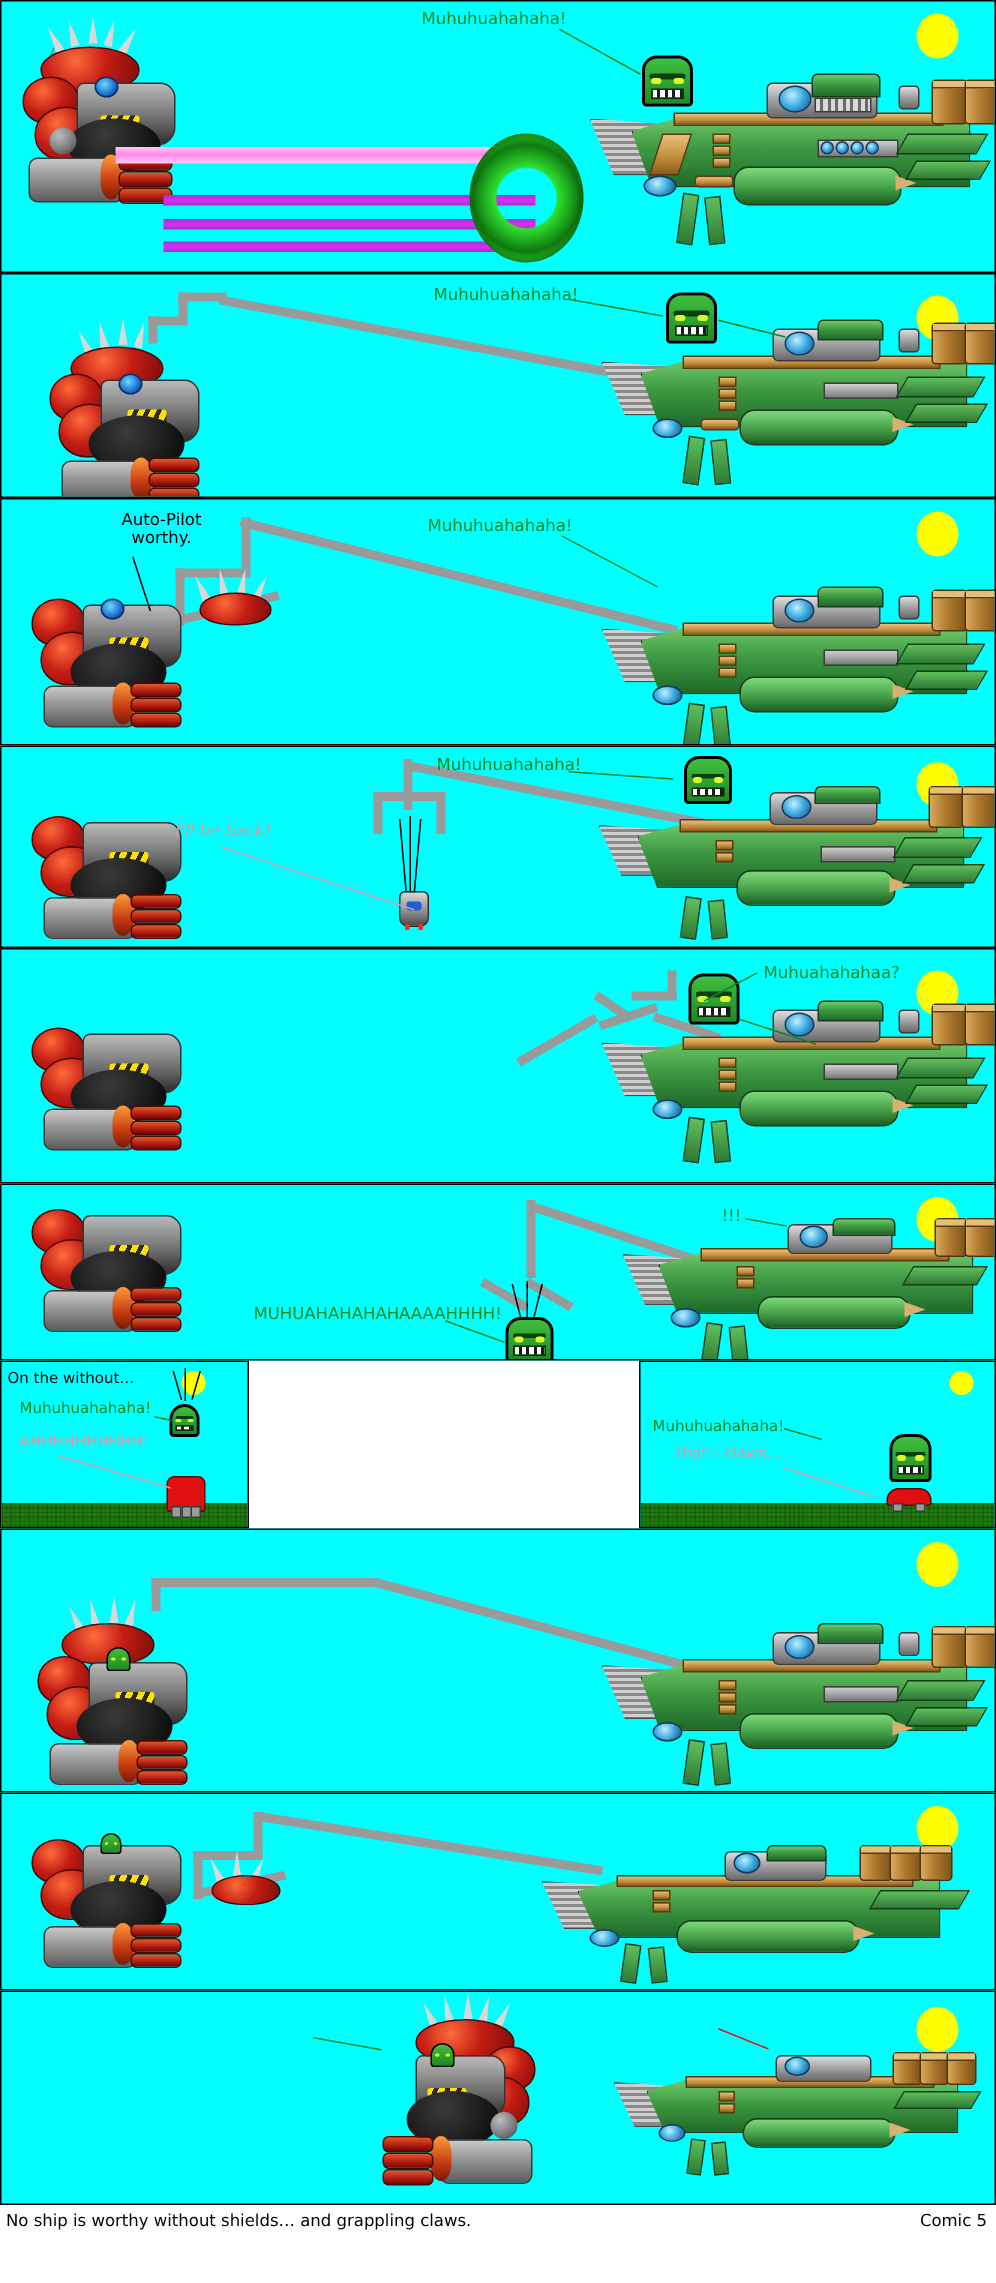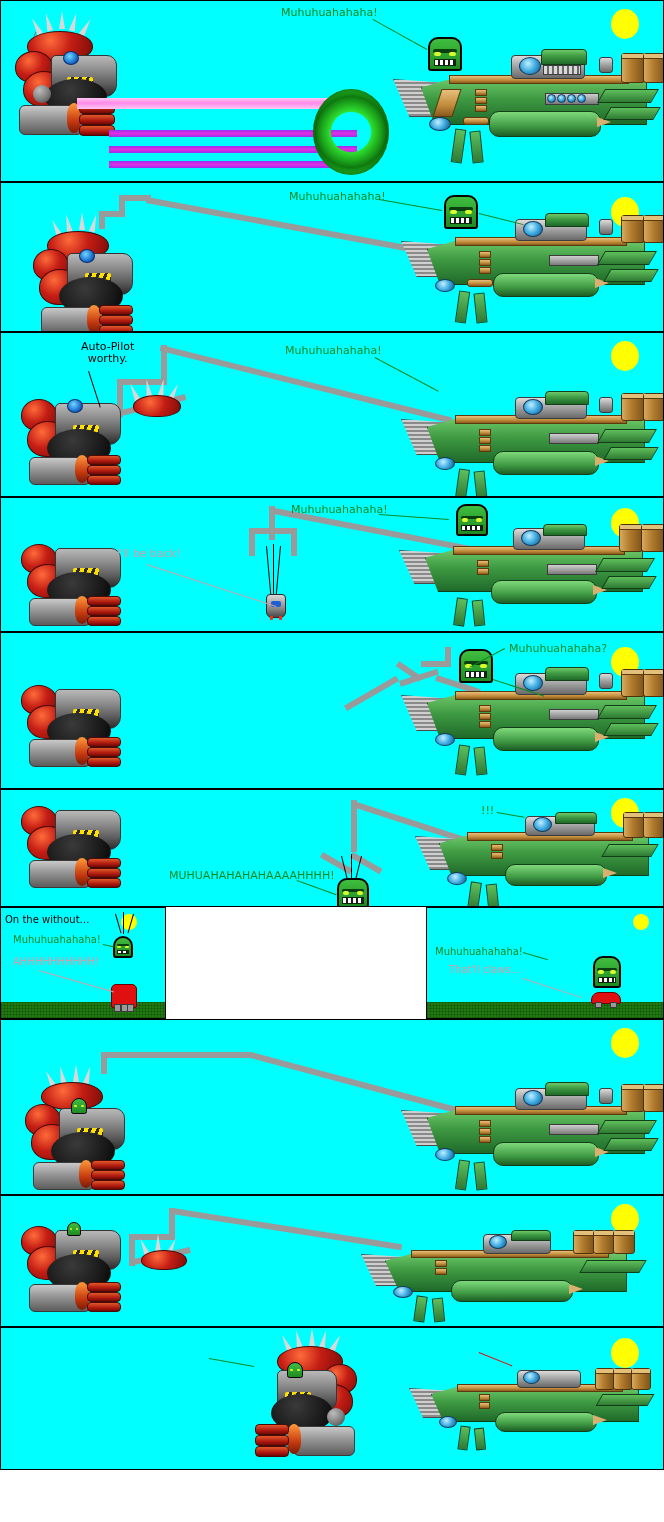--- a/index.html
+++ b/index.html
@@ -607,21 +607,21 @@
       <div class="spike" style="left:194px; top:61px;"></div>
       <div class="fin" style="left:56px; top:74px; width:9px; height:26px; transform:rotate(8deg);"></div>
       <div class="fin" style="left:74px; top:76px; width:9px; height:24px; transform:rotate(-6deg);"></div>
       <div class="fin" style="left:200px; top:34px; width:50px; height:12px; transform:skewX(-30deg);"></div>
       <div class="fin" style="left:206px; top:52px; width:46px; height:11px; transform:skewX(-30deg);"></div>
     </div>
 
     <div class="cap green" style="left:290px; top:6px; font-size:11px;">Muhuhuahahaha!</div>
     <div class="leader" style="left:378px; top:16px; width:70px; transform:rotate(4deg);"></div>
 
-    <div class="cap pink" style="left:116px; top:50px; font-size:11px;">I'll be back!</div>
+    <div class="cap pink" style="left:116px; top:50px; font-size:11px;font-style:italic;">I'll be back!</div>
     <div class="leader pink" style="left:146px; top:66px; width:136px; transform:rotate(18deg);"></div>
   </div>
 
   <div class="panel" style="left:0; top:632px; width:664px; height:157px;">
     <div class="sun" style="right:24px; top:14px; width:28px; height:30px;"></div>
 
     <div class="cable" style="left:444px; top:14px; width:6px; height:16px;"></div>
     <div class="cable" style="left:420px; top:28px; width:30px; height:6px;"></div>
     <div class="cable" style="left:398px; top:28px; width:28px; height:6px; transform:rotate(34deg); transform-origin:0 0;"></div>
     <div class="cable" style="left:398px; top:48px; width:40px; height:6px; transform:rotate(-18deg); transform-origin:0 0;"></div>
@@ -666,21 +666,21 @@
       <div class="grey" style="left:148px; top:42px; width:48px; height:9px; background:linear-gradient(180deg,#cfcfcf,#7a7a7a);"></div>
       <div class="pod" style="left:92px; top:60px; width:104px; height:22px;"></div>
       <div class="spike" style="left:194px; top:65px;"></div>
       <div class="eye" style="left:34px; top:66px; width:18px; height:11px;"></div>
       <div class="fin" style="left:56px; top:78px; width:9px; height:28px; transform:rotate(8deg);"></div>
       <div class="fin" style="left:74px; top:80px; width:9px; height:26px; transform:rotate(-6deg);"></div>
       <div class="fin" style="left:200px; top:38px; width:50px; height:12px; transform:skewX(-30deg);"></div>
       <div class="fin" style="left:206px; top:56px; width:46px; height:11px; transform:skewX(-30deg);"></div>
     </div>
 
-    <div class="cap green" style="left:508px; top:10px; font-size:11px;">Muhuhuahahaha?</div>
+    <div class="cap green" style="left:508px; top:10px; font-size:11px;">Muhuahahahaa?</div>
     <div class="leader" style="left:504px; top:16px; width:40px; transform:rotate(152deg);"></div>
     <div class="leader" style="left:492px; top:46px; width:54px; transform:rotate(18deg);"></div>
   </div>
 
   <div class="panel" style="left:0; top:789px; width:664px; height:118px;">
     <div class="sun" style="right:24px; top:8px; width:28px; height:30px;"></div>
 
     <div class="cable" style="left:350px; top:10px; width:6px; height:52px;"></div>
     <div class="cable" style="left:322px; top:62px; width:34px; height:6px; transform:rotate(30deg); transform-origin:0 0;"></div>
     <div class="cable" style="left:352px; top:62px; width:34px; height:6px; transform:rotate(30deg); transform-origin:0 0;"></div>
@@ -953,14 +953,18 @@
       <div class="fin" style="left:190px; top:26px; width:50px; height:10px; transform:skewX(-30deg);"></div>
     </div>
 
     <div class="cap green" style="left:40px; top:8px; font-size:11px; width:200px;"></div>
     <div class="leader" style="left:208px; top:30px; width:46px; transform:rotate(10deg);"></div>
 
     <div class="cap red" style="left:382px; top:12px; font-size:11px;"></div>
     <div class="leader red" style="left:478px; top:24px; width:36px; transform:rotate(22deg);"></div>
   </div>
 
+  <div class="footer" style="top:1470px;">
+    <div class="left">No ship is worthy without shields… and grappling claws.</div>
+    <div class="right">Comic 5</div>
+  </div>
 
 </div>
 
 </body></html>

